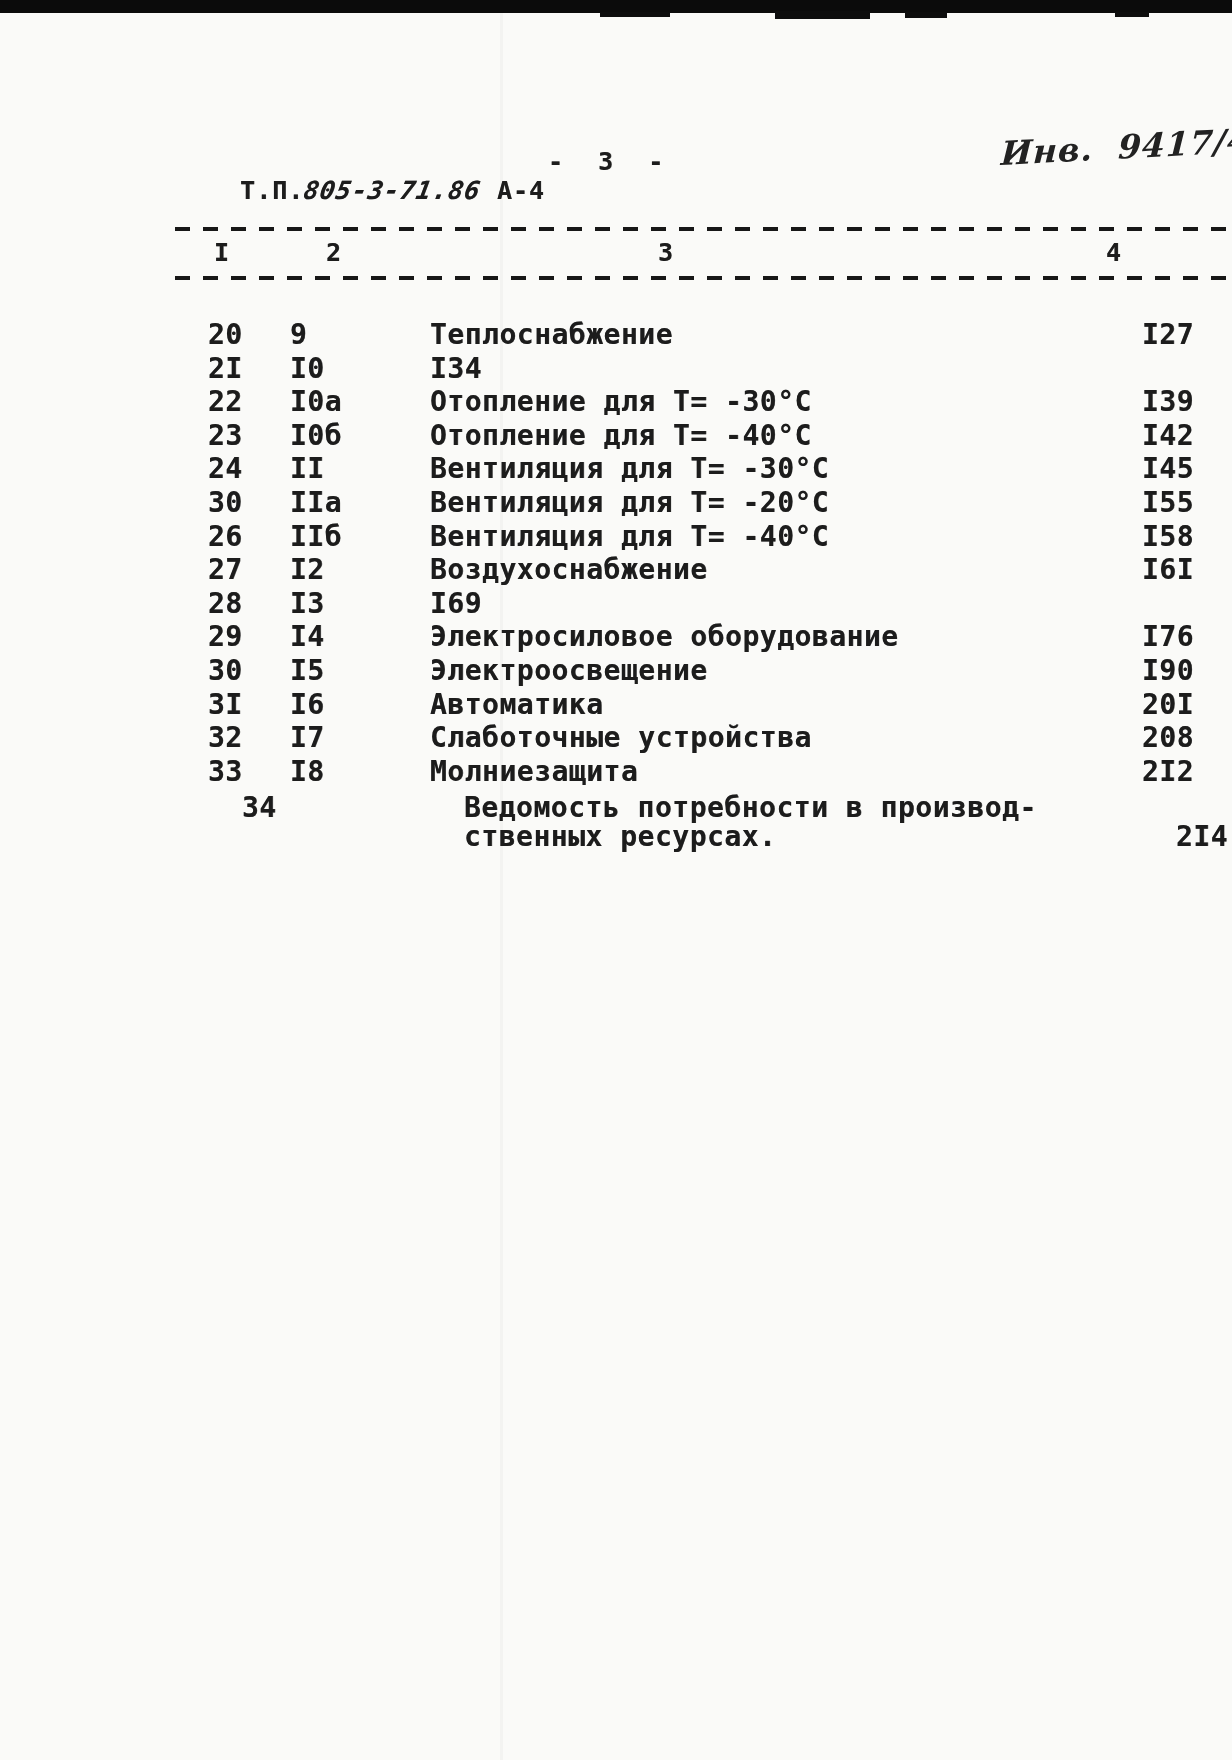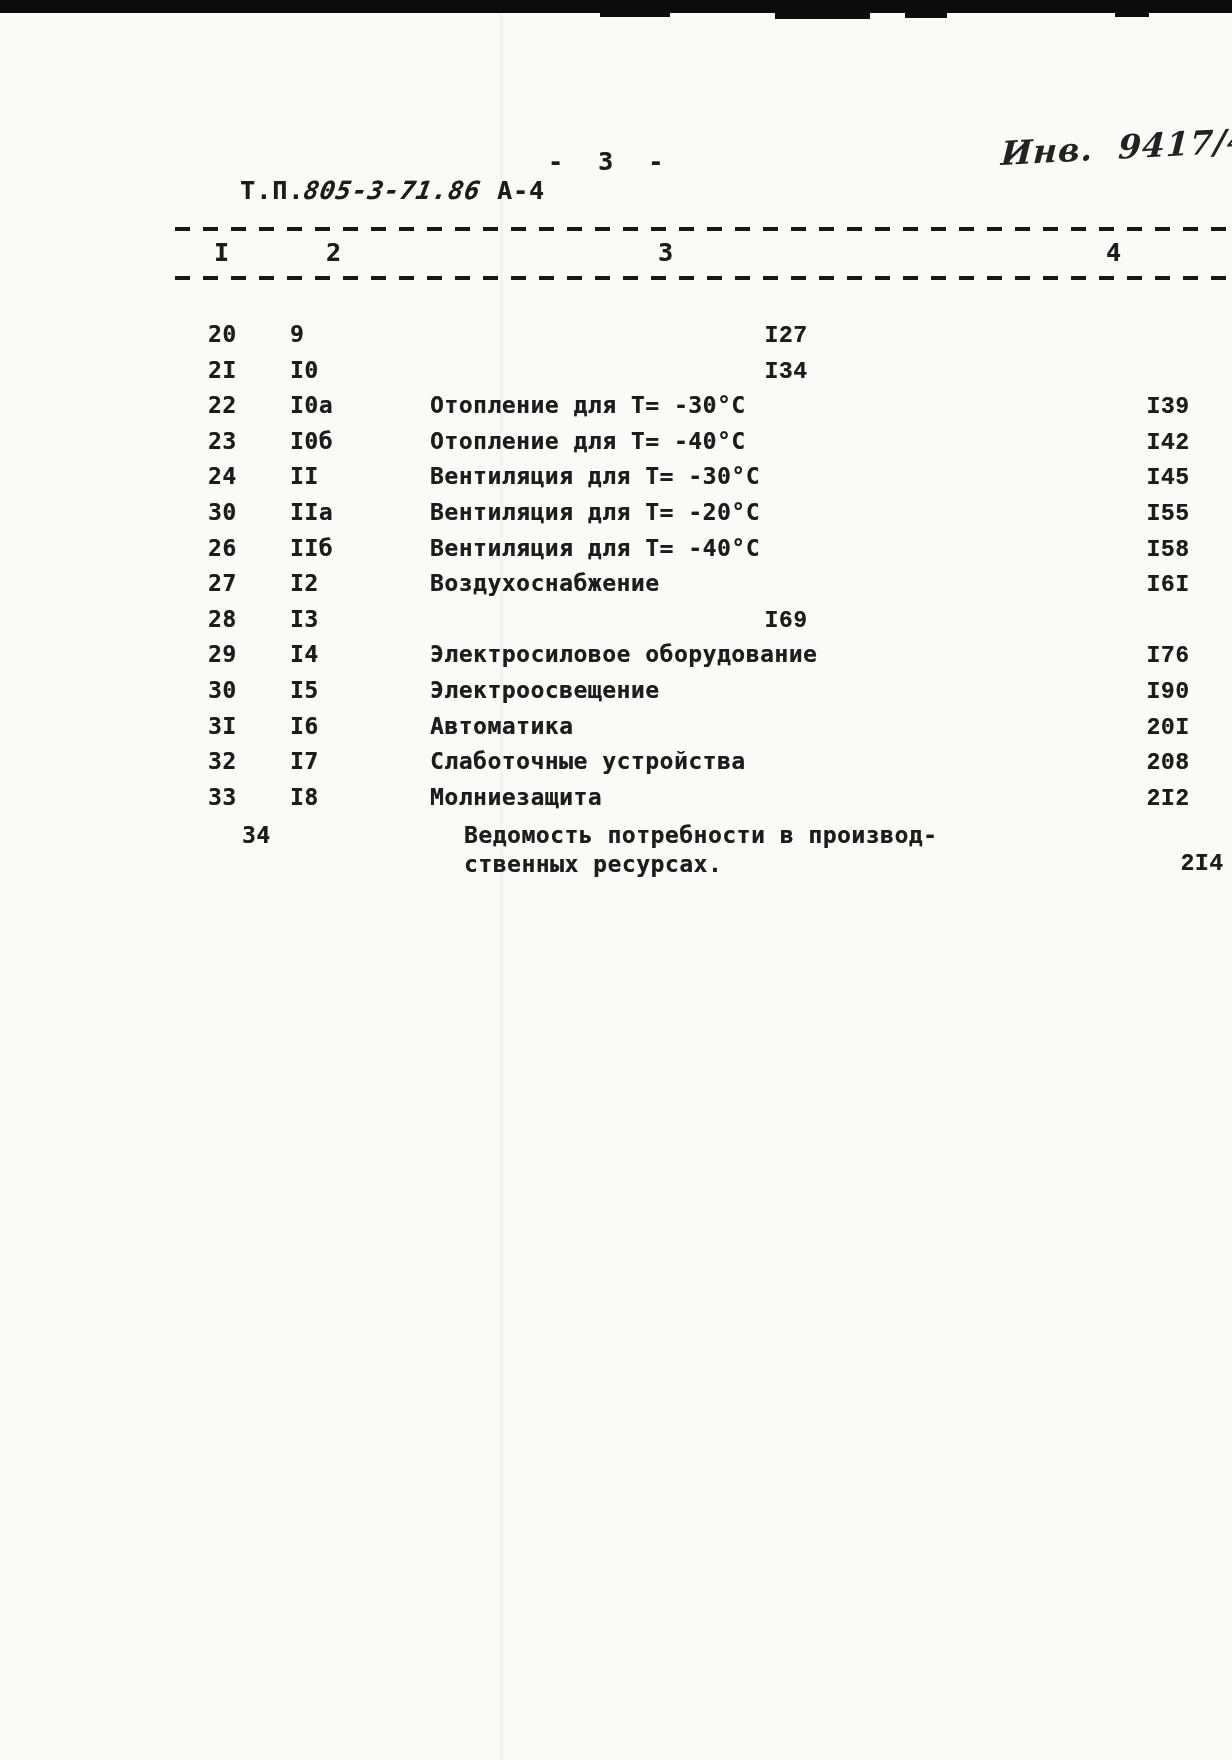--- a/index.html
+++ b/index.html
@@ -34,25 +34,25 @@
     background:repeating-linear-gradient(90deg,#171717 0 15px, transparent 15px 28px); }
   .dash-top { top:227px; }
   .dash-bottom { top:276px; }
 
   .col-head { position:absolute; top:238px; font-size:25px; }
   .ch1 { left:214px; } .ch2 { left:326px; } .ch3 { left:658px; } .ch4 { left:1106px; }
 
   .toc { position:absolute; left:208px; top:318px; width:986px; }
   .toc-row {
     display:grid; grid-template-columns:82px 140px 712px 52px;
-    font-size:23px; line-height:33.6px; letter-spacing:0.5px;
+    font-size:28px; line-height:33.6px; letter-spacing:0.5px;
     align-items:baseline;
   }
   .toc-row .c3 { white-space:pre-line; }
-  .toc-row .c4 { text-align:center;font-family:Liberation Mono, monospace; }
+  .toc-row .c4 { text-align:left; }
   .toc-row:last-child { line-height:29px; padding-top:5px;margin-left:34px; }
   .toc-row:last-child .c4 { align-self:end; }
 </style>
 </head>
 <body>
 
 <div class="scan-bar"></div>
 <div class="bar-blob blob1"></div>
 <div class="bar-blob blob2"></div>
 <div class="bar-blob blob3"></div>
@@ -69,20 +69,21 @@
 <div class="col-head ch1 typed">I</div>
 <div class="col-head ch2 typed">2</div>
 <div class="col-head ch3 typed">3</div>
 <div class="col-head ch4 typed">4</div>
 <div class="dash-line dash-bottom"></div>
 
 <div class="toc">
     <div class="toc-row">
       <div class="cell c1 typed">20</div>
       <div class="cell c2 typed">9</div>
+      <div class="cell c3 typed">Теплоснабжение</div>
       <div class="cell c4 typed">I27</div>
     </div>
     <div class="toc-row">
       <div class="cell c1 typed">2I</div>
       <div class="cell c2 typed">I0</div>
       <div class="cell c4 typed">I34</div>
     </div>
     <div class="toc-row">
       <div class="cell c1 typed">22</div>
       <div class="cell c2 typed">I0а</div>

